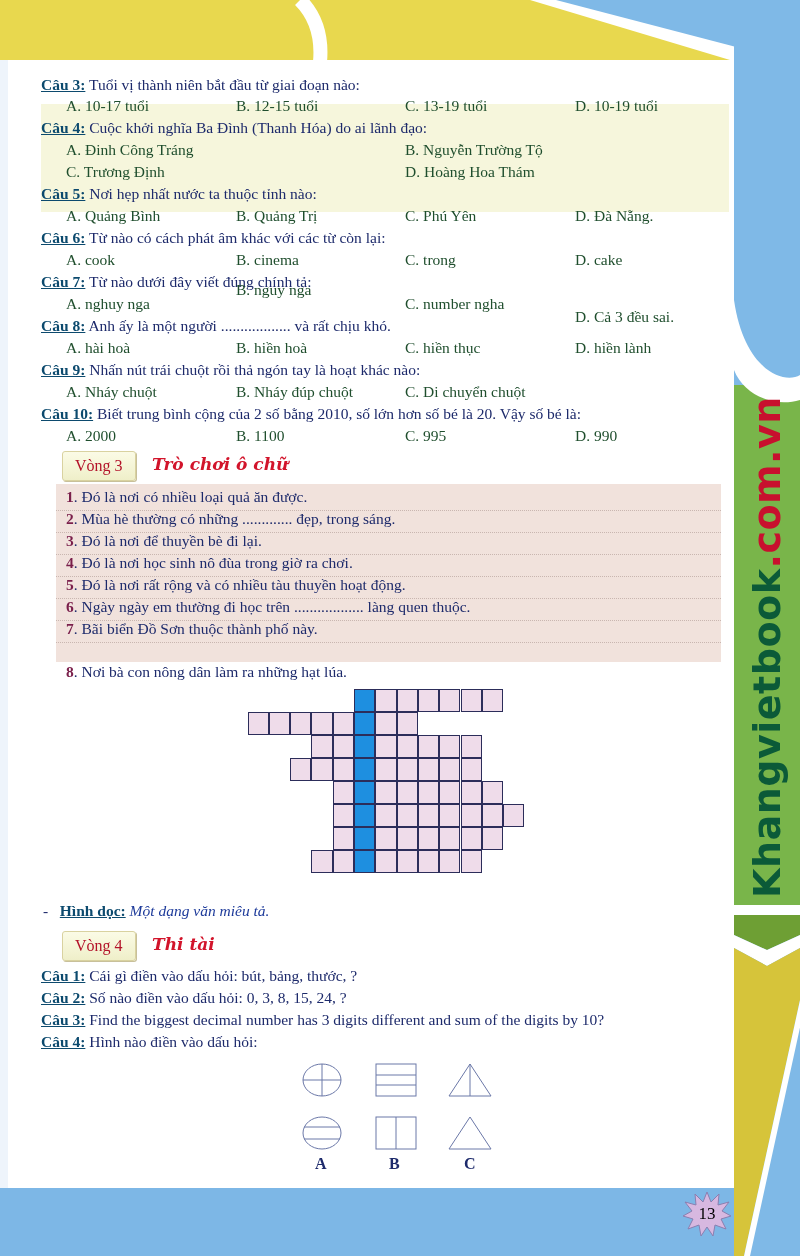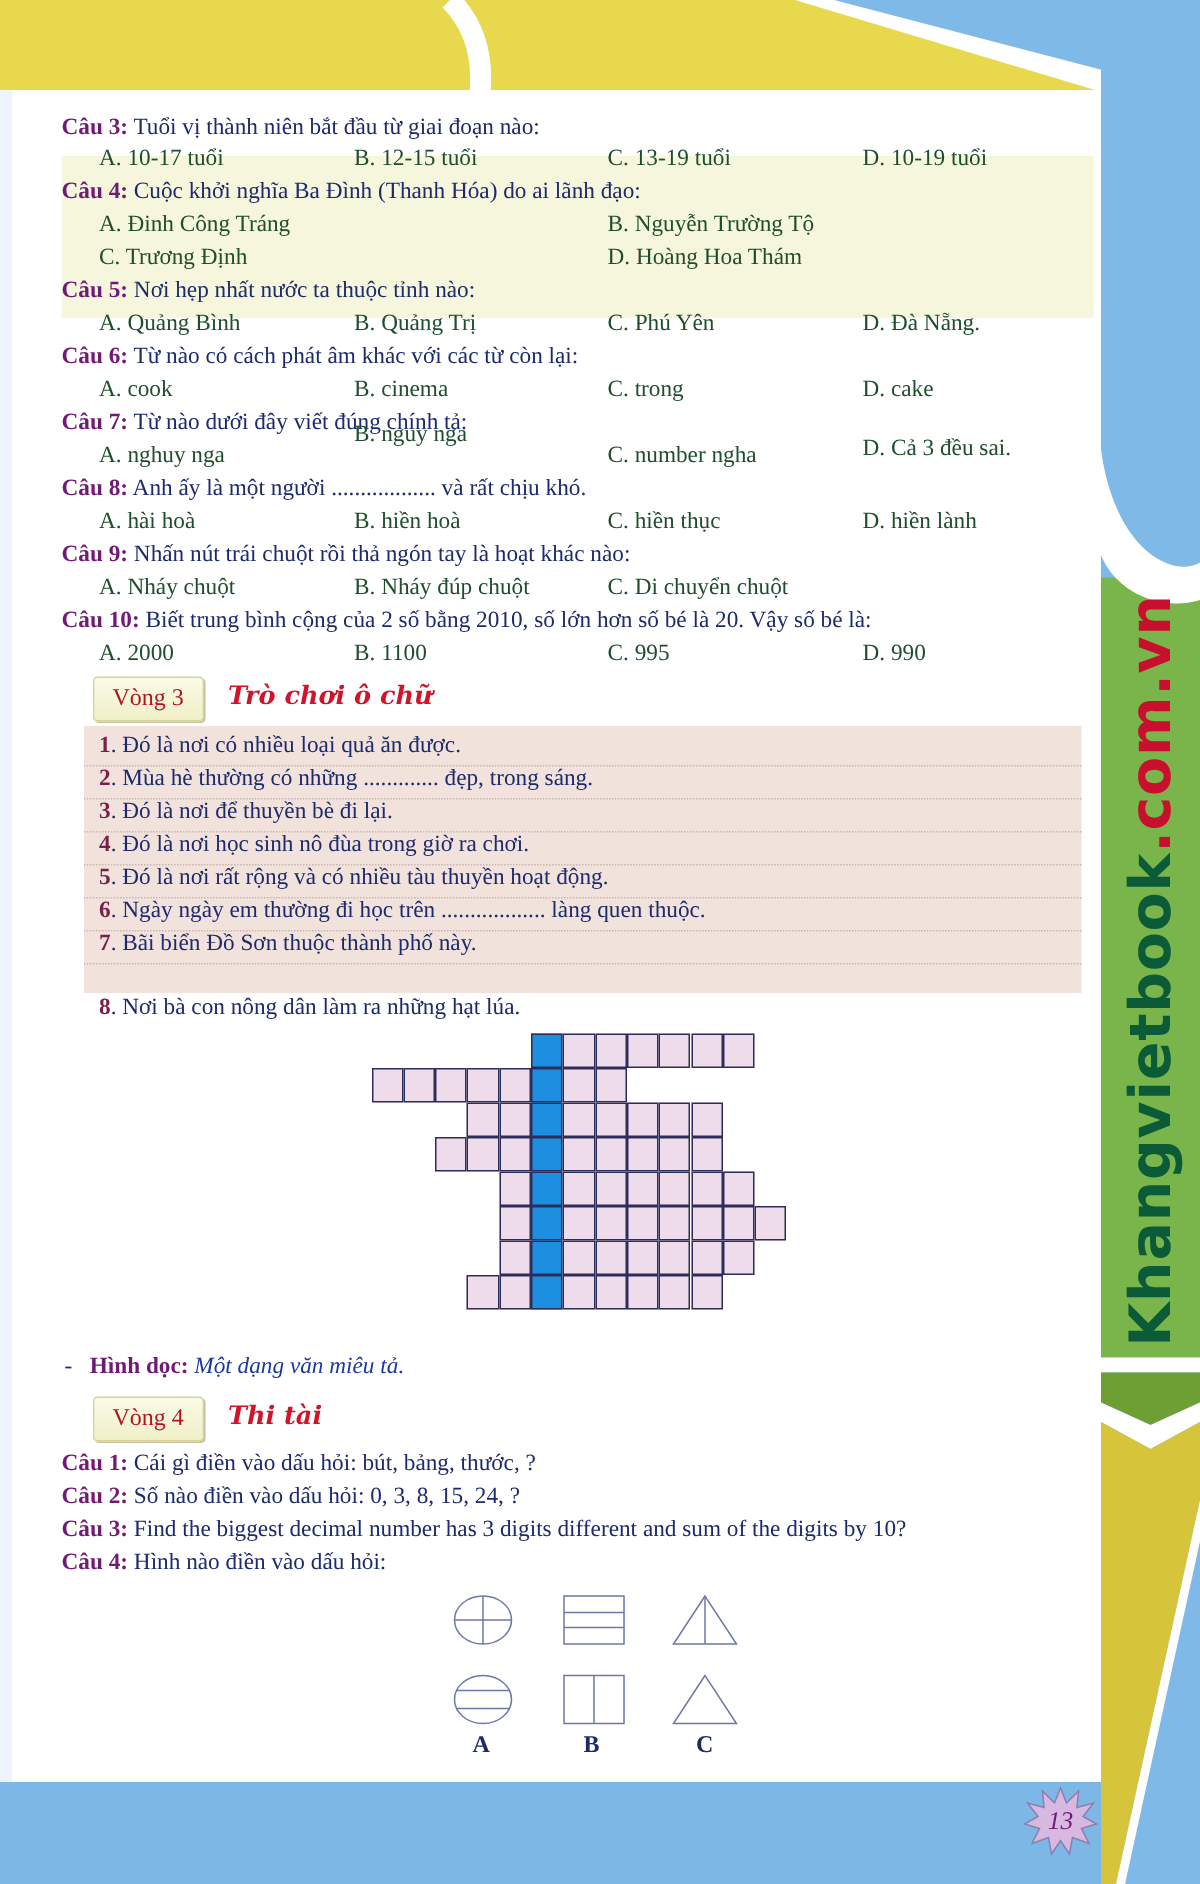--- a/index.html
+++ b/index.html
@@ -7,39 +7,39 @@
   .deco { position:absolute; }
   #top-yellow { left:0; top:0; width:740px; height:60px; background:#e8d84e; }
   #page { position:absolute; left:8px; top:60px; width:726px; height:1128px; background:#ffffff; }
   #left-strip { position:absolute; left:0; top:60px; width:10px; height:1128px; background:#eef4fb; }
   #bottom-blue { position:absolute; left:0; top:1188px; width:800px; height:68px; background:#7db7e6; }
   #right-strip { position:absolute; left:734px; top:0; width:66px; height:1256px; }
   .site-text { position:absolute; left:33px; top:647px; transform:translate(-50%,-50%) rotate(-90deg); white-space:nowrap; font-family:"DejaVu Sans", sans-serif; font-size:38px; font-weight:bold; letter-spacing:0.5px; }
   .site-text .g { color:#0b5a38; }
   .site-text .r { color:#c8102e; }
   .q { position:absolute; left:41px; font-size:15.5px; color:#1d2a6b; white-space:nowrap; }
-  .q b { color:#701a75; }
+  .q b { color:#0c4a6e;text-decoration:underline; }
   .opt { position:absolute; font-size:15.5px; color:#1f4e2d; white-space:nowrap; }
   .yellow-block { position:absolute; left:41px; top:104px; width:688px; height:108px; background:#f6f6dc; }
 
   .vong-tag { position:absolute; height:28px; padding:0 12px; display:flex; align-items:center; background:linear-gradient(#fbfbe6,#efefc9); border:1px solid #d9d2a0; border-radius:3px; color:#b3132a; font-size:16px; box-shadow:1px 1px 0 #c8c09a; }
   .vong-title { position:absolute; color:#d2142b; font-family:"DejaVu Serif", serif; font-style:italic; font-weight:bold; font-size:17px; }
   .pink-block { position:absolute; left:56px; top:484px; width:665px; height:178px; background:#f1e2dc; }
   .clue { position:absolute; left:66px; font-size:15.5px; color:#1d2a6b; white-space:nowrap; }
   .clue .n { color:#7a1f4b; font-weight:bold; }
   .dots { position:absolute; left:56px; width:665px; border-top:1px dotted #c9b6b0; }
 
   .grid-cell { position:absolute; width:21.3px; height:23px; box-sizing:border-box; border:1px solid #2c2d5a; background:#efdcea; }
   .grid-cell.key { background:#1e8fe0; }
 
   .shape { position:absolute; }
   .shape-label { position:absolute; font-weight:bold; font-size:16px; color:#1d2a6b; }
 
   .page-num-wrap { position:absolute; left:682px; top:1190px; width:50px; height:48px; }
-  .page-num { position:absolute; left:0; top:0; width:50px; height:48px; display:flex; align-items:center; justify-content:center; font-size:17px; color:#701a75;font-style:italic; }
+  .page-num { position:absolute; left:0; top:0; width:50px; height:48px; display:flex; align-items:center; justify-content:center; font-size:17px; color:#000000; }
 </style>
 </head>
 <body>
 
 <div class="deco" id="top-yellow"></div>
 <svg class="deco" style="left:0;top:0" width="800" height="62">
   <polygon points="540,0 800,0 800,62 735,62 735,55" fill="#7fb9e7"></polygon>
   <polygon points="530,0 556,0 740,48 740,60 730,60" fill="#ffffff"></polygon>
   <path d="M300,0 C318,18 322,40 320,62" stroke="#ffffff" stroke-width="14" fill="none"></path>
 </svg>
@@ -90,21 +90,21 @@
 <div class="q" style="top:229px"><b>Câu 6:</b> <span>Từ nào có cách phát âm khác với các từ còn lại:</span></div>
 <div class="opt" style="left:66px;top:251px">A. cook</div>
 <div class="opt" style="left:236px;top:251px">B. cinema</div>
 <div class="opt" style="left:405px;top:251px">C. trong</div>
 <div class="opt" style="left:575px;top:251px">D. cake</div>
 
 <div class="q" style="top:273px"><b>Câu 7:</b> <span>Từ nào dưới đây viết đúng chính tả:</span></div>
 <div class="opt" style="left:66px;top:295px">A. nghuy nga</div>
 <div class="opt" style="left:236px;top:281px">B. nguy nga</div>
 <div class="opt" style="left:405px;top:295px">C. number ngha</div>
-<div class="opt" style="left:575px;top:290px">D. Cả 3 đều sai.</div>
+<div class="opt" style="left:575px;top:308px">D. Cả 3 đều sai.</div>
 
 <div class="q" style="top:317px"><b>Câu 8:</b> <span>Anh ấy là một người .................. và rất chịu khó.</span></div>
 <div class="opt" style="left:66px;top:339px">A. hài hoà</div>
 <div class="opt" style="left:236px;top:339px">B. hiền hoà</div>
 <div class="opt" style="left:405px;top:339px">C. hiền thục</div>
 <div class="opt" style="left:575px;top:339px">D. hiền lành</div>
 
 <div class="q" style="top:361px"><b>Câu 9:</b> <span>Nhấn nút trái chuột rồi thả ngón tay là hoạt khác nào:</span></div>
 <div class="opt" style="left:66px;top:383px">A. Nháy chuột</div>
 <div class="opt" style="left:236px;top:383px">B. Nháy đúp chuột</div>

